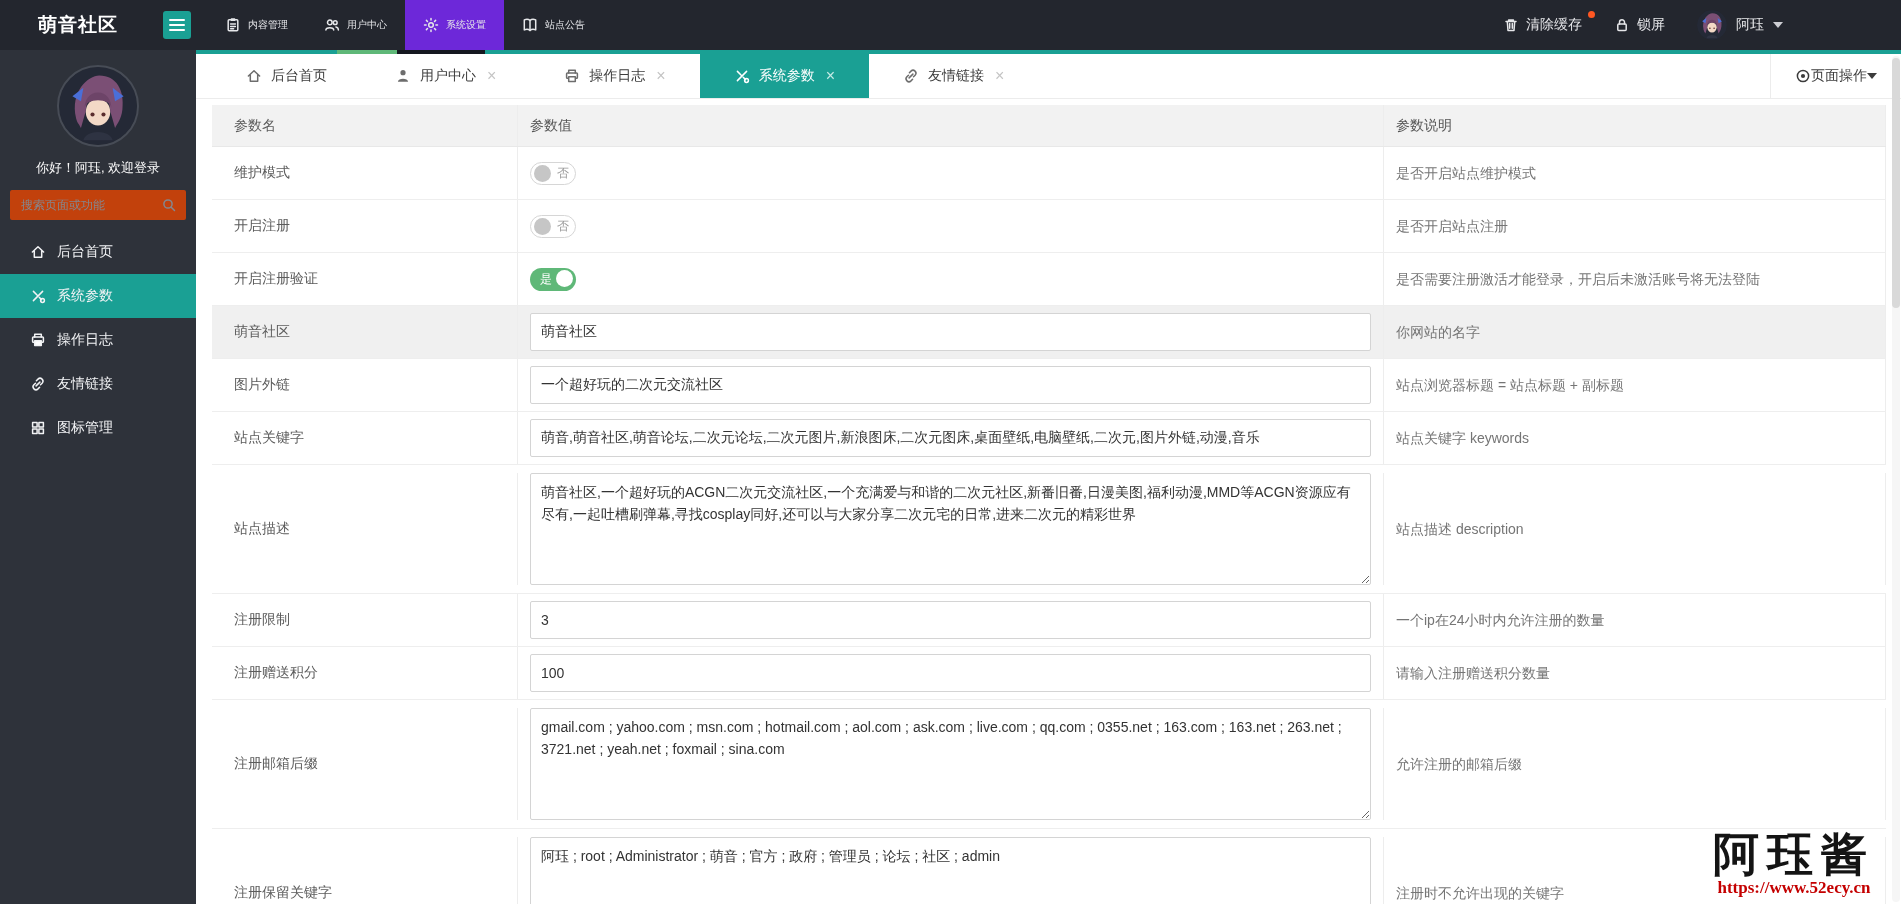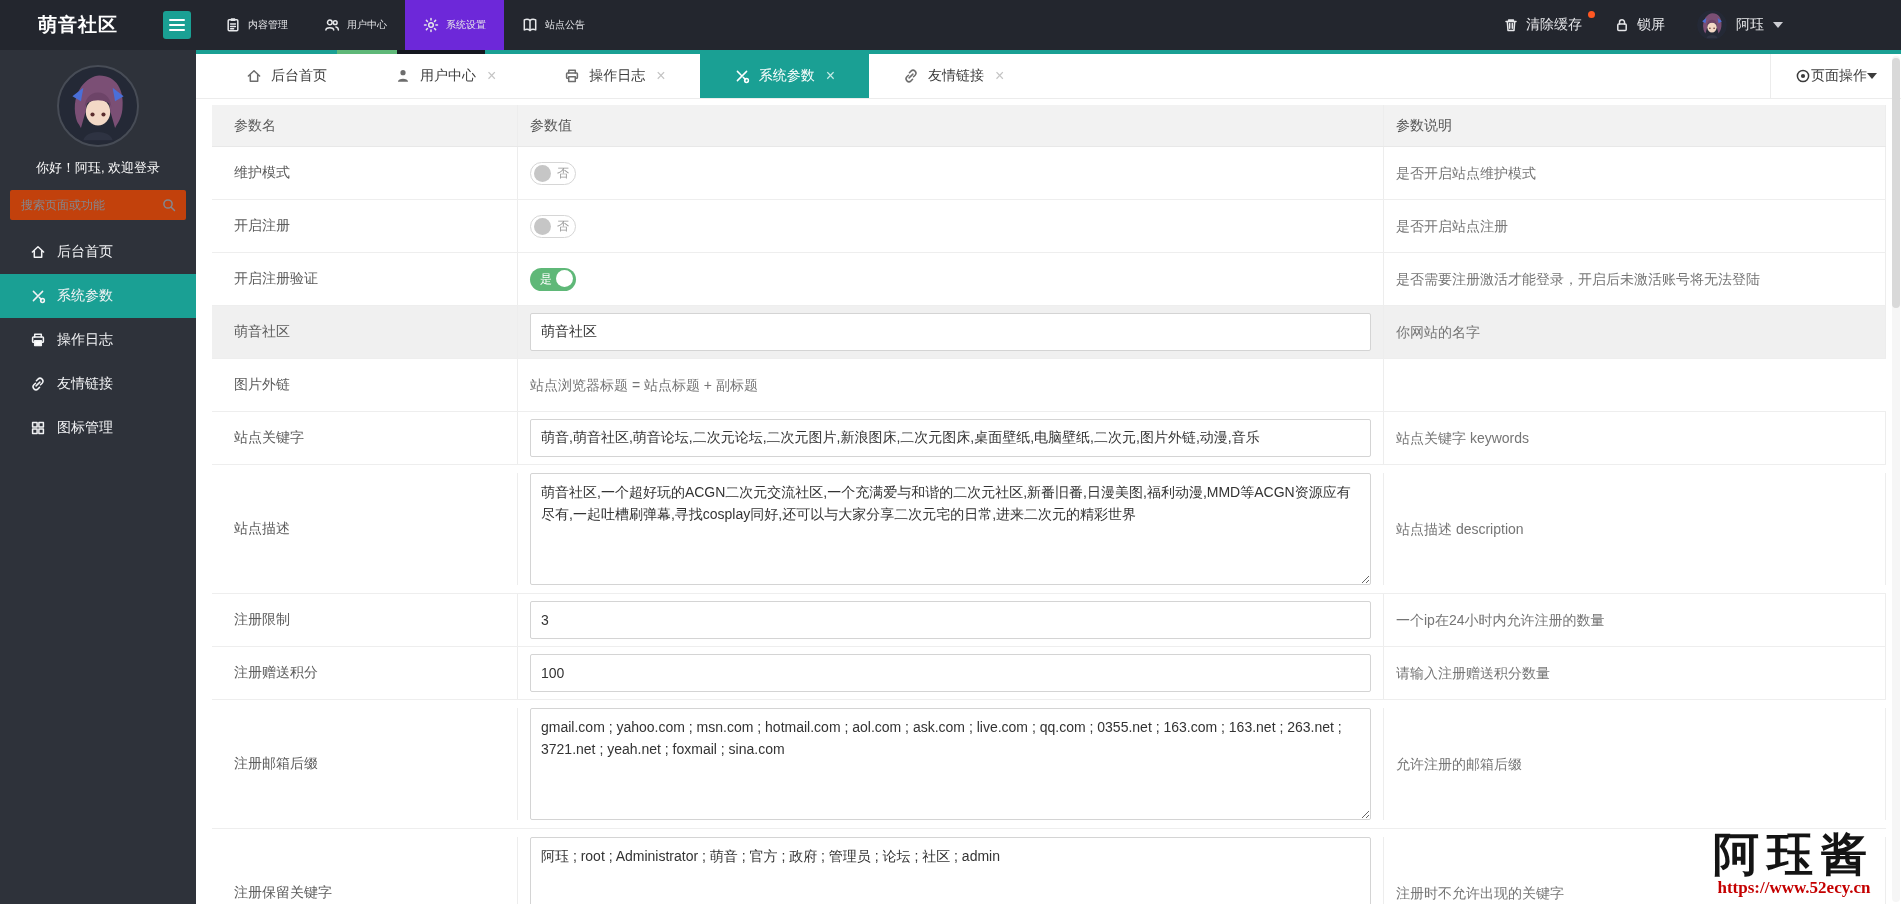--- a/index.html
+++ b/index.html
@@ -361,20 +361,23 @@
         </div>
         <div class="trow t-short hovered">
           <div class="cell name">萌音社区</div>
           <div class="cell value">
             <input class="field" type="text" value="萌音社区" style="">
           </div>
           <div class="cell desc">你网站的名字</div>
         </div>
         <div class="trow t-short">
           <div class="cell name">图片外链</div>
+          <div class="cell value">
+            <input class="field" type="text" value="一个超好玩的二次元交流社区" style="">
+          </div>
           <div class="cell desc">站点浏览器标题 = 站点标题 + 副标题</div>
         </div>
         <div class="trow t-short">
           <div class="cell name">站点关键字</div>
           <div class="cell value">
             <input class="field" type="text" value="萌音,萌音社区,萌音论坛,二次元论坛,二次元图片,新浪图床,二次元图床,桌面壁纸,电脑壁纸,二次元,图片外链,动漫,音乐" style="">
           </div>
           <div class="cell desc">站点关键字 keywords</div>
         </div>
         <div class="trow t-tall">

